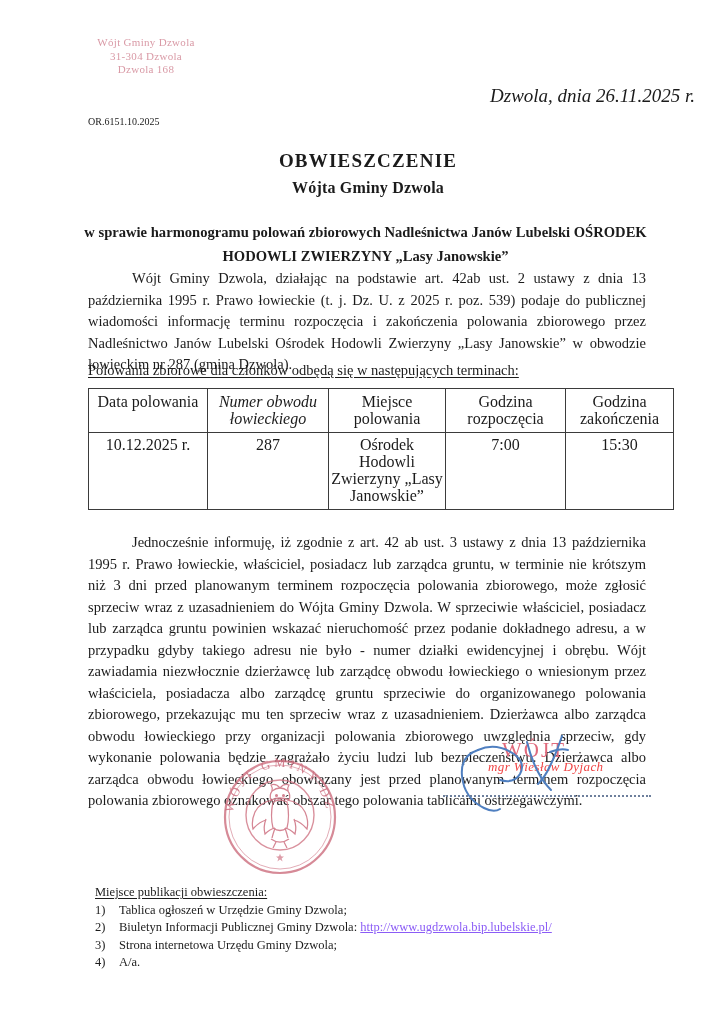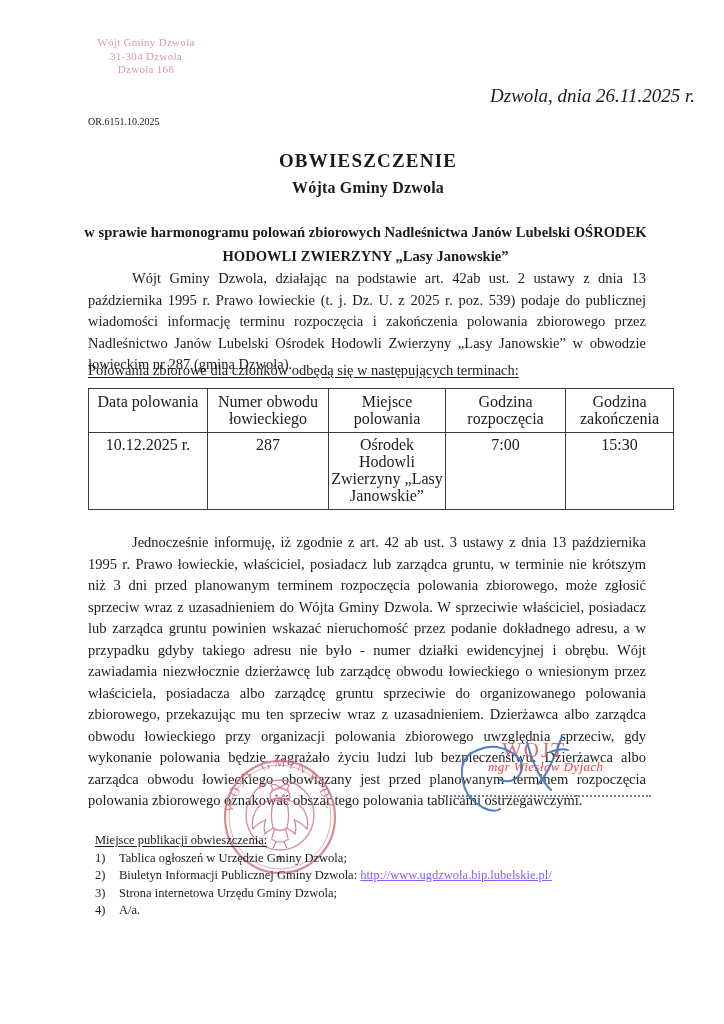--- a/index.html
+++ b/index.html
@@ -124,21 +124,21 @@
     border: 1px solid #3b3b3b;
     text-align: center;
     vertical-align: top;
     padding: 3px 2px 5px 2px;
     line-height: 17px;
     font-weight: normal;
   }
   .schedule th { padding-top: 4px; }
   .schedule td { height: 62px; }
   .col-date  { width: 114px; }
-  .col-num   { width: 116px; }
+  .col-num   { width: 116px; font-style: italic; }
   .col-place { width: 112px; }
   .col-start { width: 115px; }
   .col-end   { width: 103px; }
 
   
   .seal {
     position: absolute;
     left: 212px;
     top: 757px;
     width: 136px;
@@ -186,21 +186,21 @@
     top: 795px;
     width: 208px;
     border-bottom: 2px dotted #6d7f9c;
     height: 0;
   }
 
   
   .footer {
     position: absolute;
     left: 95px;
-    top: 832px;
+    top: 884px;
     font-size: 12.5px;
     line-height: 17.5px;
   }
   .footer-title {
     text-decoration: underline;
     text-underline-offset: 2px;
   }
   .footer ol {
     list-style: none;
     margin: 0;

